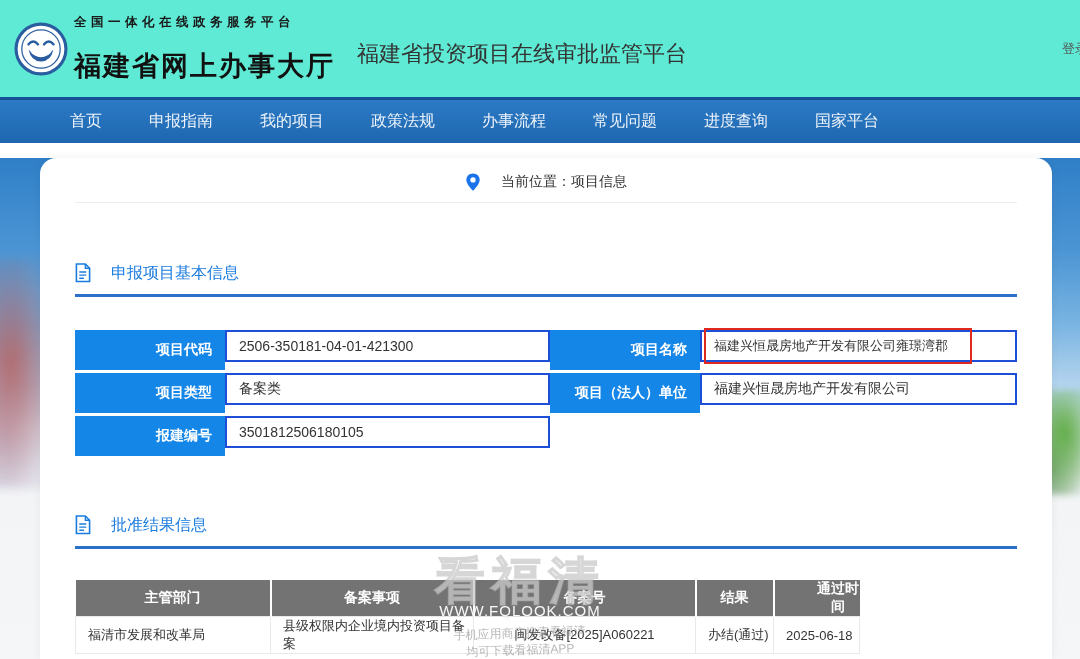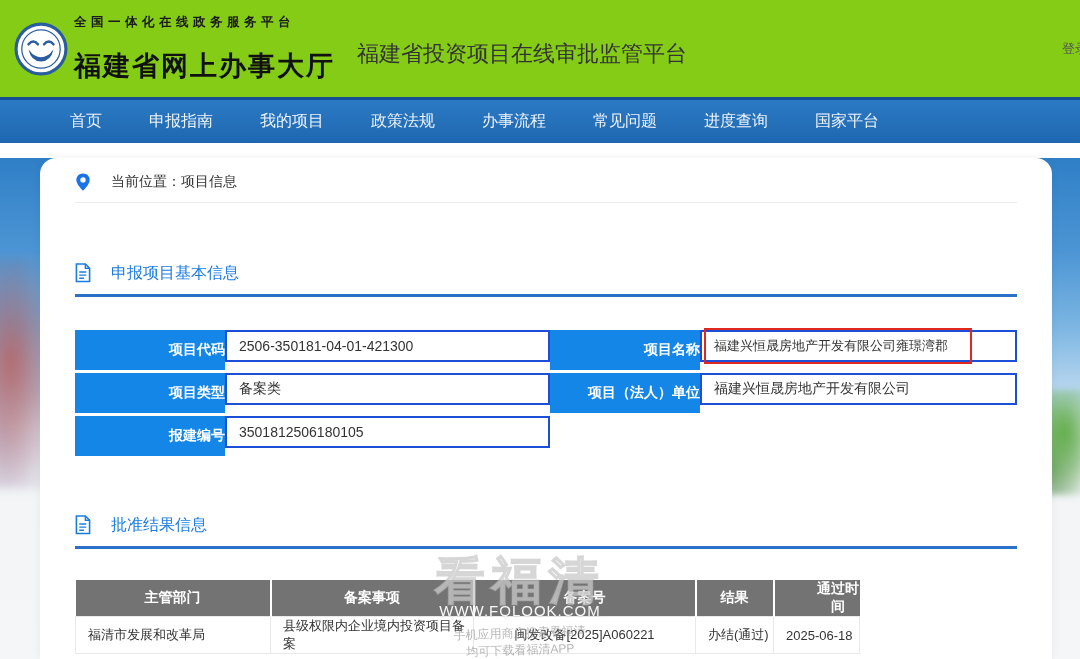--- a/index.html
+++ b/index.html
@@ -1,20 +1,20 @@
 <!DOCTYPE html>
 <html><head>
 <meta charset="utf-8">
 <style>
   * { margin:0; padding:0; box-sizing:border-box; }
   html,body { width:1080px; height:659px; overflow:hidden; }
   body { font-family:"Liberation Sans","DejaVu Sans",sans-serif; background:#fff; }
 
   
-  .header { position:relative; height:97px; background:#84cc16; display:flex; align-items:center; padding-left:14px; }
+  .header { position:relative; height:97px; background:#5eead4; display:flex; align-items:center; padding-left:14px; }
   .logo-group { display:flex; align-items:center; }
   .emblem { width:54px; height:54px; flex:0 0 auto; }
   .logo-text { margin-left:6px; }
   .logo-sub { font-family:"DejaVu Serif","Liberation Serif",serif; font-weight:bold; font-size:12.5px; letter-spacing:4.5px; color:#1a1a1a; white-space:nowrap; }
   .logo-main { font-family:"DejaVu Serif","Liberation Serif",serif; font-weight:bold; font-size:27px; letter-spacing:2px; color:#111; white-space:nowrap; margin-top:17px; }
   .platform-title { font-size:22px; color:#333; margin-left:22px; margin-top:10px; white-space:nowrap; }
   .login-link { position:absolute; right:-8px; top:40px; font-size:13px; color:#555; text-decoration:none; white-space:nowrap; }
 
   
   .nav { height:46px; background:linear-gradient(180deg,#2c7ac4 0%,#1e67b0 100%); border-top:3px solid #174f96; display:flex; align-items:center; gap:47px; padding-left:70px; }
@@ -29,33 +29,33 @@
     filter:blur(5px); pointer-events:none; }
   .bg-trees { position:absolute; right:-10px; top:232px; width:64px; height:105px;
     background:radial-gradient(ellipse at 60% 40%, rgba(90,170,60,.9), rgba(90,170,60,0) 72%),
                radial-gradient(ellipse at 40% 75%, rgba(50,120,45,.6), rgba(50,120,45,0) 70%);
     filter:blur(3px); pointer-events:none; }
 
   
   .card { position:relative; margin:15px 28px 0 40px; height:501px; background:#fff;
     border-radius:16px 16px 0 0; padding:0 35px; box-shadow:0 0 10px rgba(0,0,0,.06); }
 
-  .breadcrumb { height:45px; display:flex; align-items:center; gap:20px; border-bottom:1px solid #ececec; padding-top:4px; }
+  .breadcrumb { height:45px; display:flex; align-items:center; gap:20px; border-bottom:1px solid #ececec; padding-top:4px;justify-content:center; }
   .breadcrumb span { font-size:14px; color:#333; }
 
   .sec-head { display:flex; align-items:center; gap:20px; height:22px; }
   .sec-head.first { margin-top:59px; }
   .sec-head.second { margin-top:58px; }
   .sec-head span { font-size:16px; color:#1b7ce0; }
   .sec-rule { height:3px; background:#2a70c8; margin-top:10px; }
 
   
   .info-grid { margin-top:33px; display:grid; grid-template-columns:150px 325px 150px 1fr; row-gap:3px; }
   .info-grid .lbl { background:#1486e8; color:#fff; font-weight:bold; font-size:14px;
-    display:flex; align-items:center; justify-content:flex-end; height:40px; }
+    display:flex; align-items:center; justify-content:flex-end; padding-right:13px; height:40px; }
   .info-grid .val { background:#fff; border:2px solid #1d4ed8; display:flex; align-items:center;
     padding-left:12px; font-size:14px; color:#333; height:32px; }
   .info-grid .val.boxed { padding-left:2px; }
   .red-box { border:2px solid #e0281e; padding:7px 22px 7px 8px; font-size:13px; color:#333; white-space:nowrap; }
   .info-grid .empty { background:transparent; }
 
   
   .appr-table { margin-top:31px; border-collapse:collapse; table-layout:fixed; width:784px; }
   .appr-table th { background:#737373; color:#fff; font-weight:bold; font-size:14px; height:30px;
     text-align:center; border-right:2px solid #fff; }

